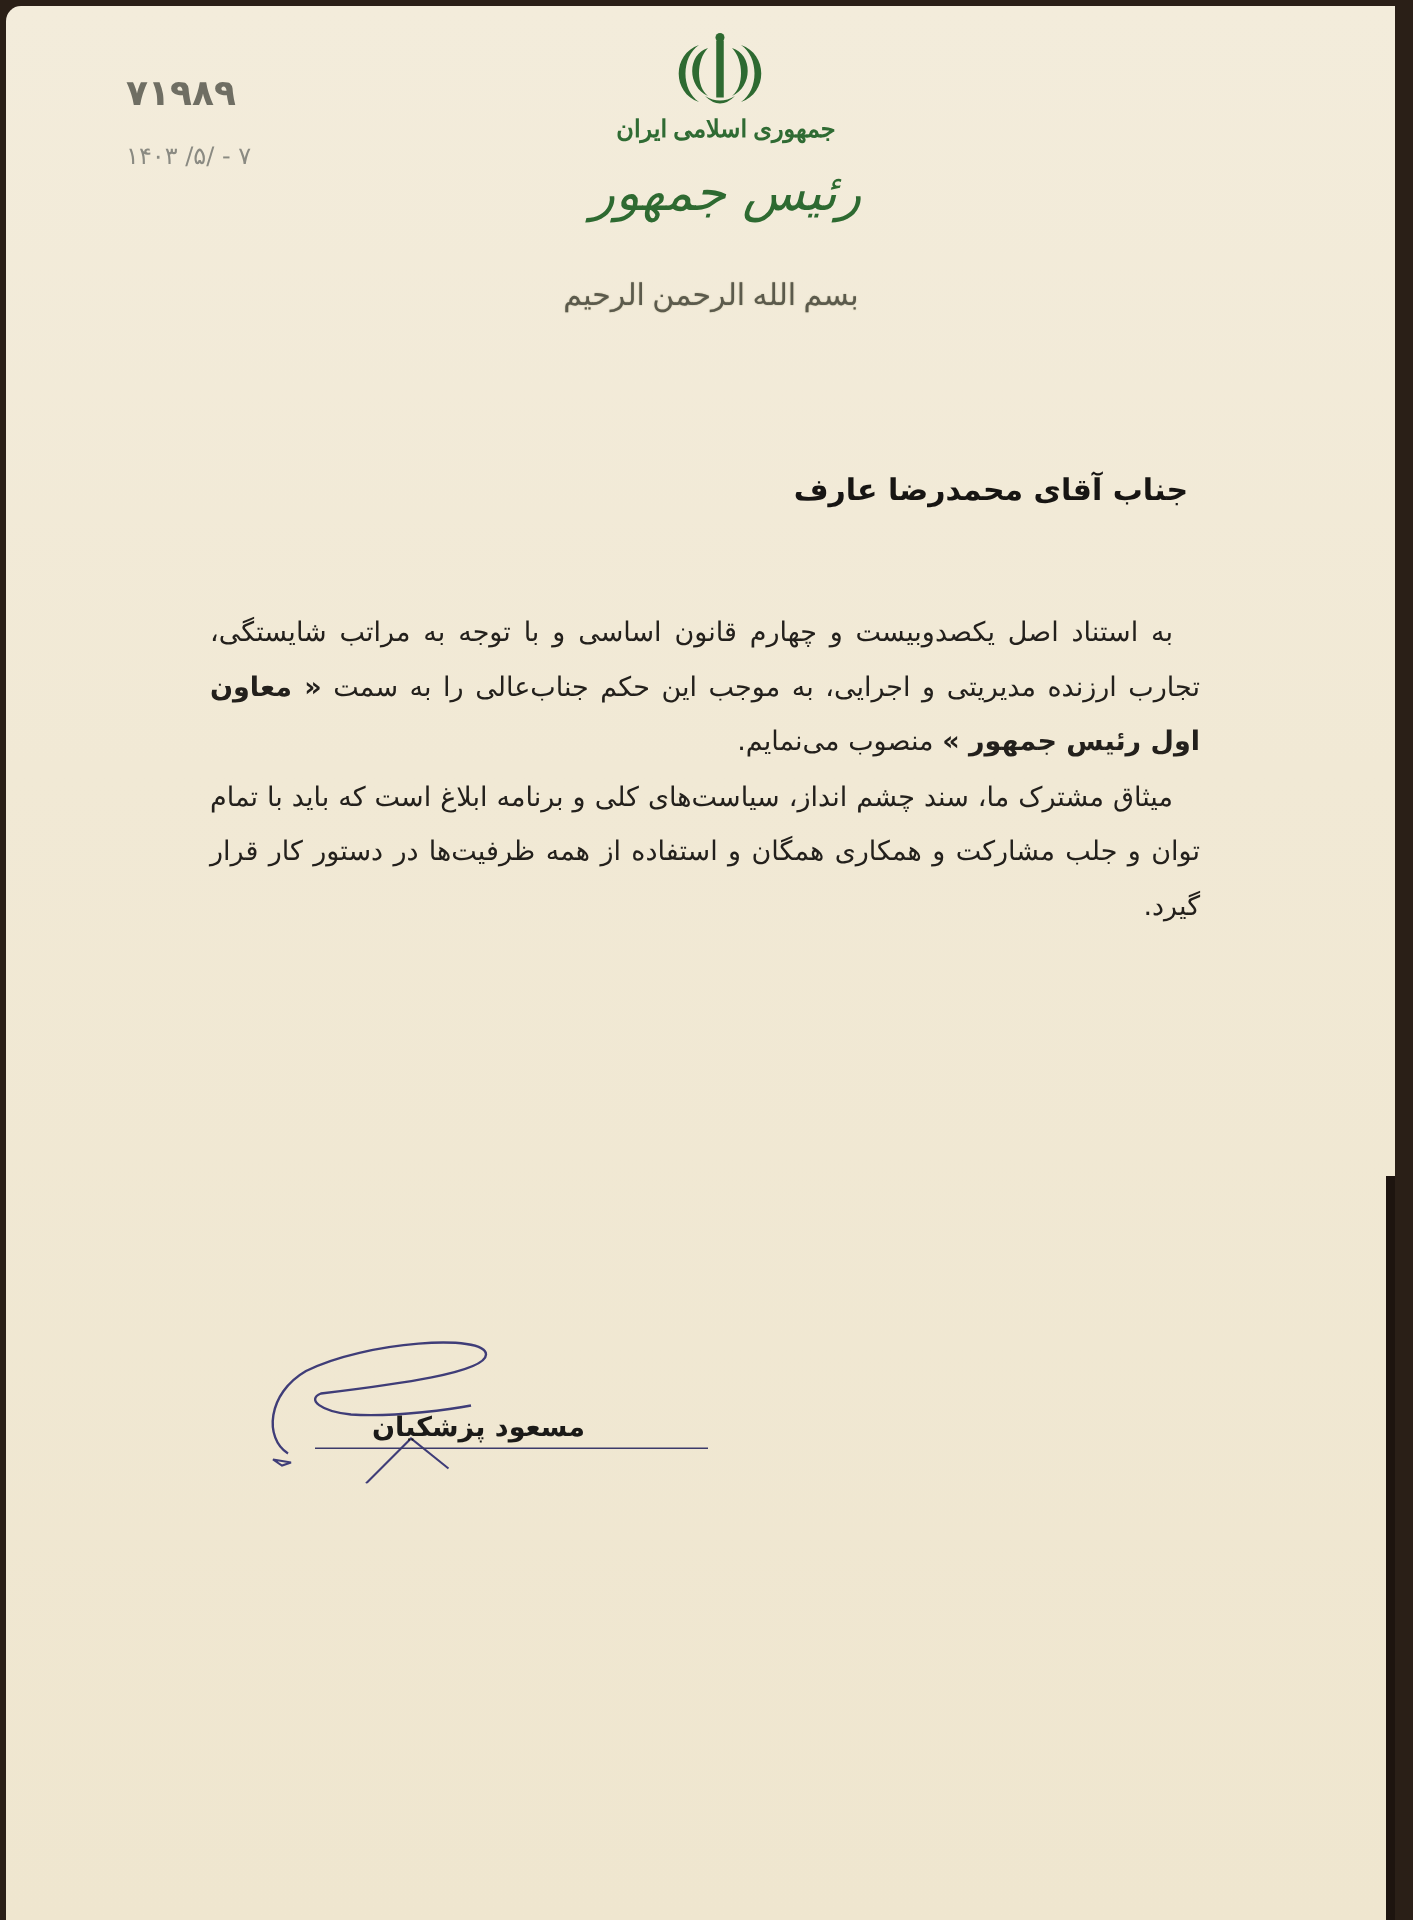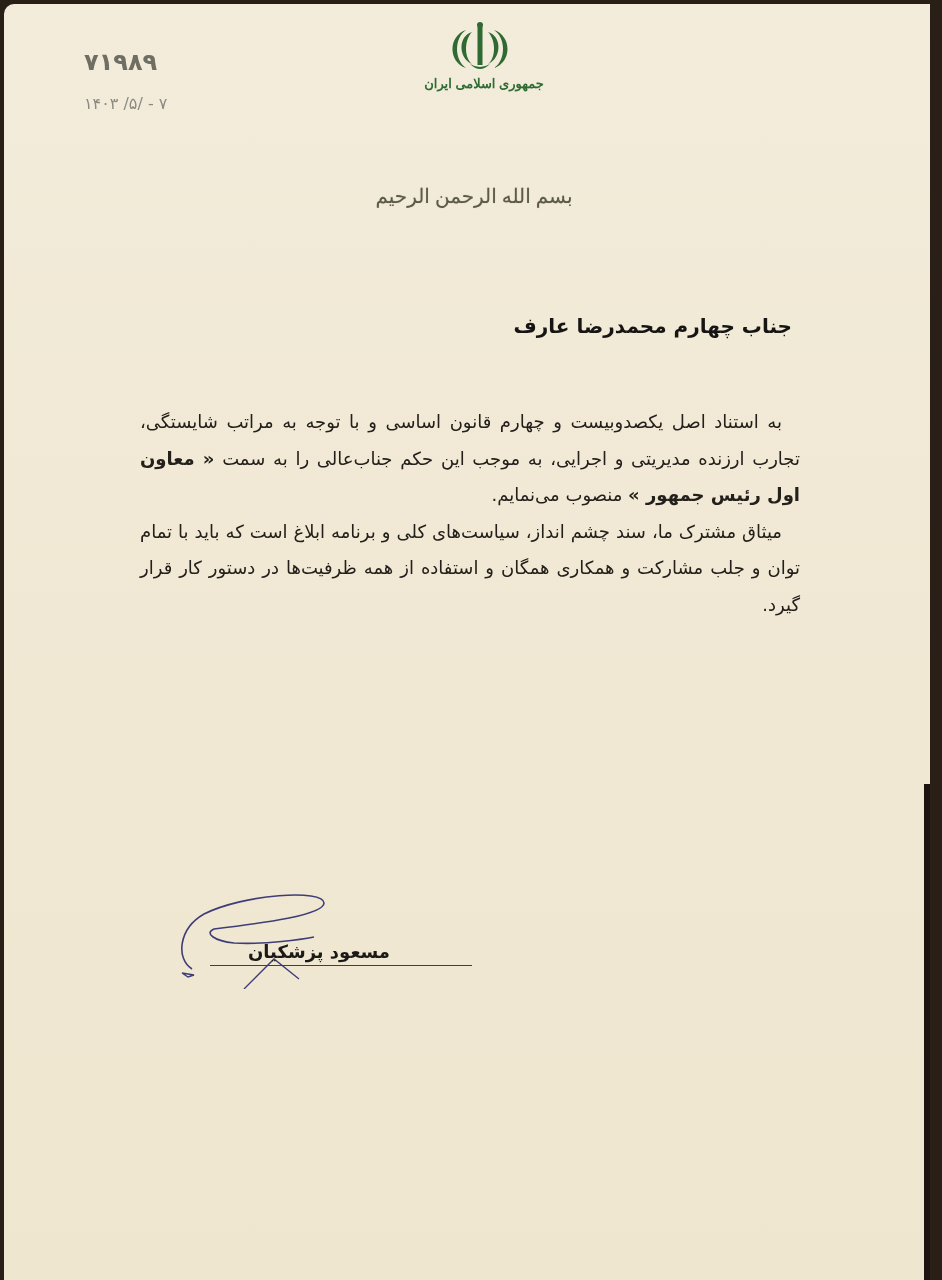--- a/index.html
+++ b/index.html
@@ -29,22 +29,22 @@
   .ref-date {
     position: absolute; left: 80px; top: 90px;
     font-size: 16px; color: #8a8a82; letter-spacing: 2px;
     font-family: "DejaVu Sans", sans-serif; direction: ltr; text-align: right;
   }
   .emblem {
     position: absolute; left: 444px; top: 16px; width: 64px; height: 54px;
   }
   .org-line {
     position: absolute; left: 380px; top: 72px; width: 200px;
-    text-align: center; font-size: 13px; font-weight: bold; color: #2f6b33;
-    direction: rtl; font-family: Liberation Sans, sans-serif;
+    text-align: center; font-size: 16px; font-weight: bold; color: #2f6b33;
+    direction: rtl; font-family: Liberation Serif, serif;
   }
   .office-title {
     position: absolute; left: 380px; top: 104px; width: 200px;
     text-align: center; font-size: 34px; color: #2e6a31;
     direction: rtl; font-family: "DejaVu Serif", serif; font-style: italic;
   }
   .basmala {
     position: absolute; left: 350px; top: 180px; width: 240px;
     text-align: center; font-size: 20px; color: #5b5a4c;
     direction: rtl; font-family: Liberation Serif, serif;
@@ -97,23 +97,24 @@
       <rect x="29.5" y="7" width="5" height="38"></rect>
       <path d="M24 12 C10 16 10 38 24 44 C16 38 16 20 24 12 Z"></path>
       <path d="M40 12 C54 16 54 38 40 44 C48 38 48 20 40 12 Z"></path>
       <path d="M18 10 C0 16 0 42 18 48 C6 40 6 18 18 10 Z"></path>
       <path d="M46 10 C64 16 64 42 46 48 C58 40 58 18 46 10 Z"></path>
       <path d="M22 44 Q32 54 42 44 Q32 50 22 44 Z"></path>
     </g>
   </svg>
 
   <div class="org-line">جمهوری اسلامی ایران</div>
+  <div class="office-title">رئیس جمهور</div>
   <div class="basmala">بسم الله الرحمن الرحیم</div>
 
-  <div class="recipient">جناب چهارم محمدرضا عارف</div>
+  <div class="recipient">جناب آقای محمدرضا عارف</div>
 
   <div class="body-text">
     <p class="para indent p1"><span>به استناد اصل یکصدوبیست و چهارم قانون اساسی و با توجه به مراتب شایستگی، تجارب ارزنده مدیریتی و اجرایی، به موجب این حکم جناب‌عالی را به سمت </span><span class="b">« معاون اول رئیس جمهور »</span><span> منصوب می‌نمایم.</span></p>
     <p class="para indent p2">میثاق مشترک ما، سند چشم انداز، سیاست‌های کلی و برنامه ابلاغ است که باید با تمام توان و جلب مشارکت و همکاری همگان و استفاده از همه ظرفیت‌ها در دستور کار قرار گیرد.</p>
   </div>
 
   <div class="signature-area">
     <svg class="sig-svg" width="320" height="100" viewBox="0 0 320 100">
       <path d="M18 80 C2 70 4 40 30 25 C70 5 150 0 150 14 C150 26 90 34 40 40 C30 44 40 52 60 54 C90 56 130 50 140 48" fill="none" stroke="#3f3d78" stroke-width="1.6"></path>
       <path d="M8 84 L20 86 L14 88 Z" fill="none" stroke="#3f3d78" stroke-width="1.4"></path>

